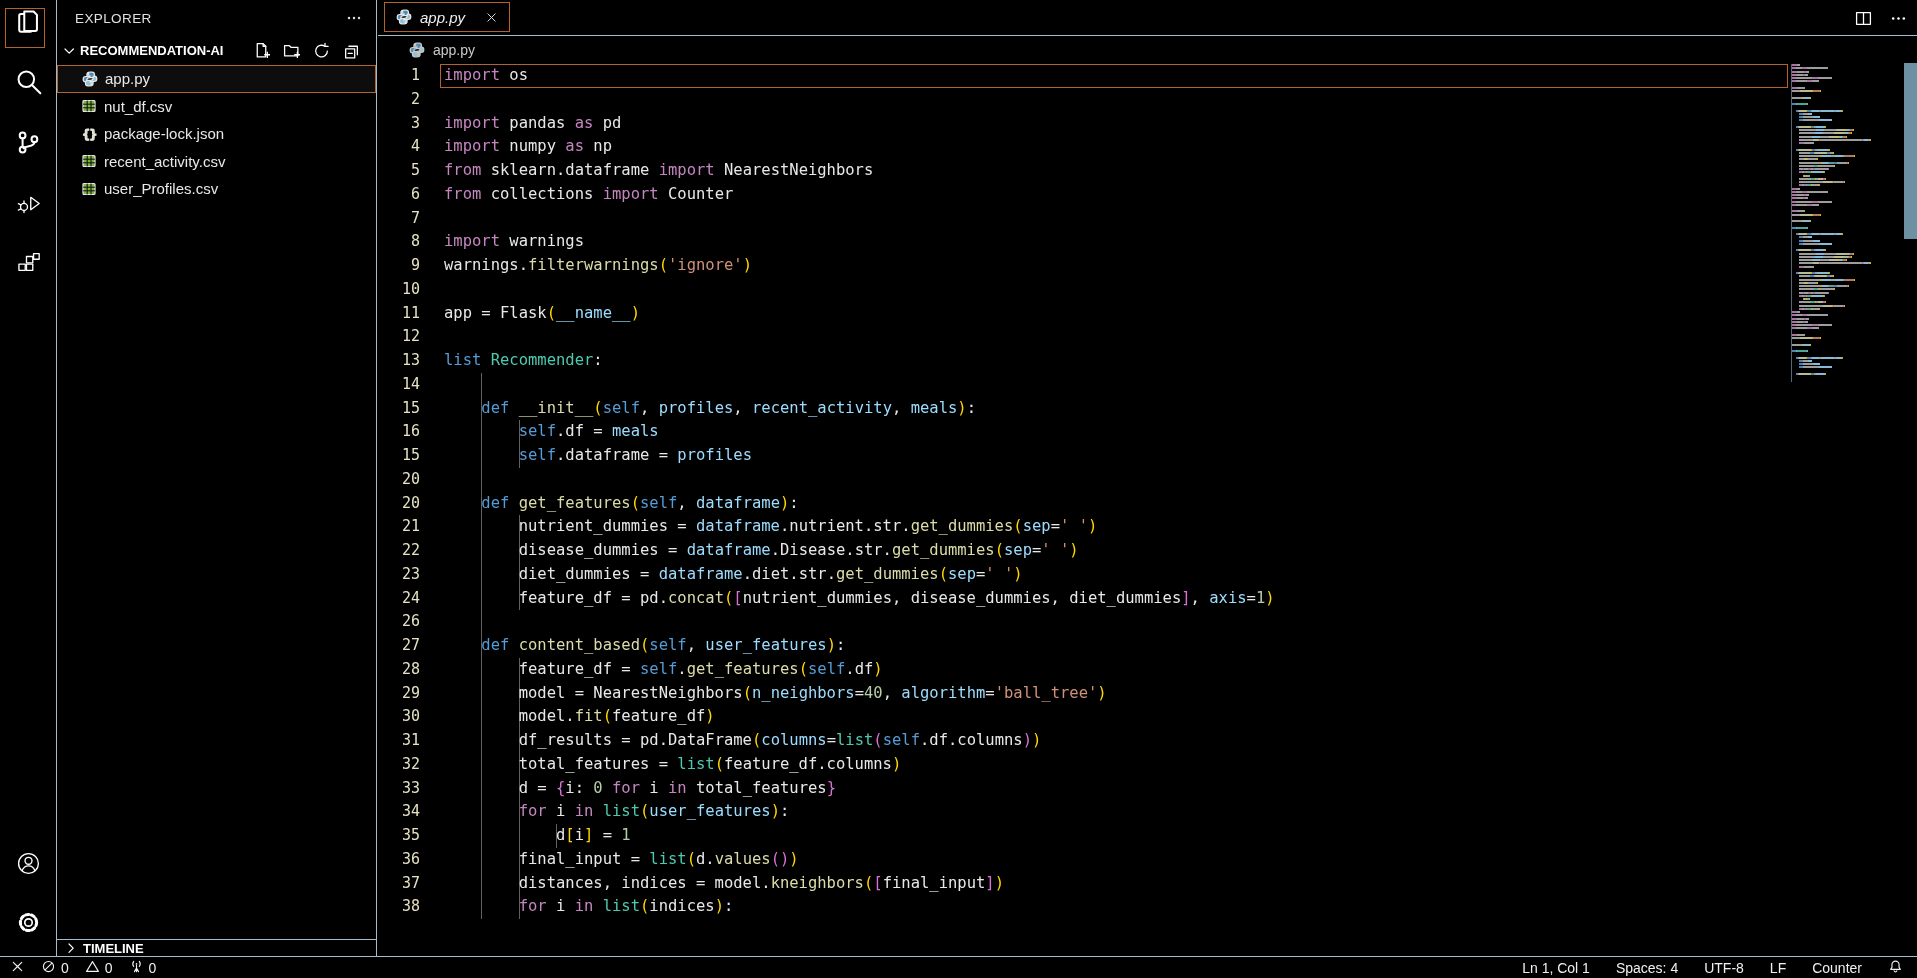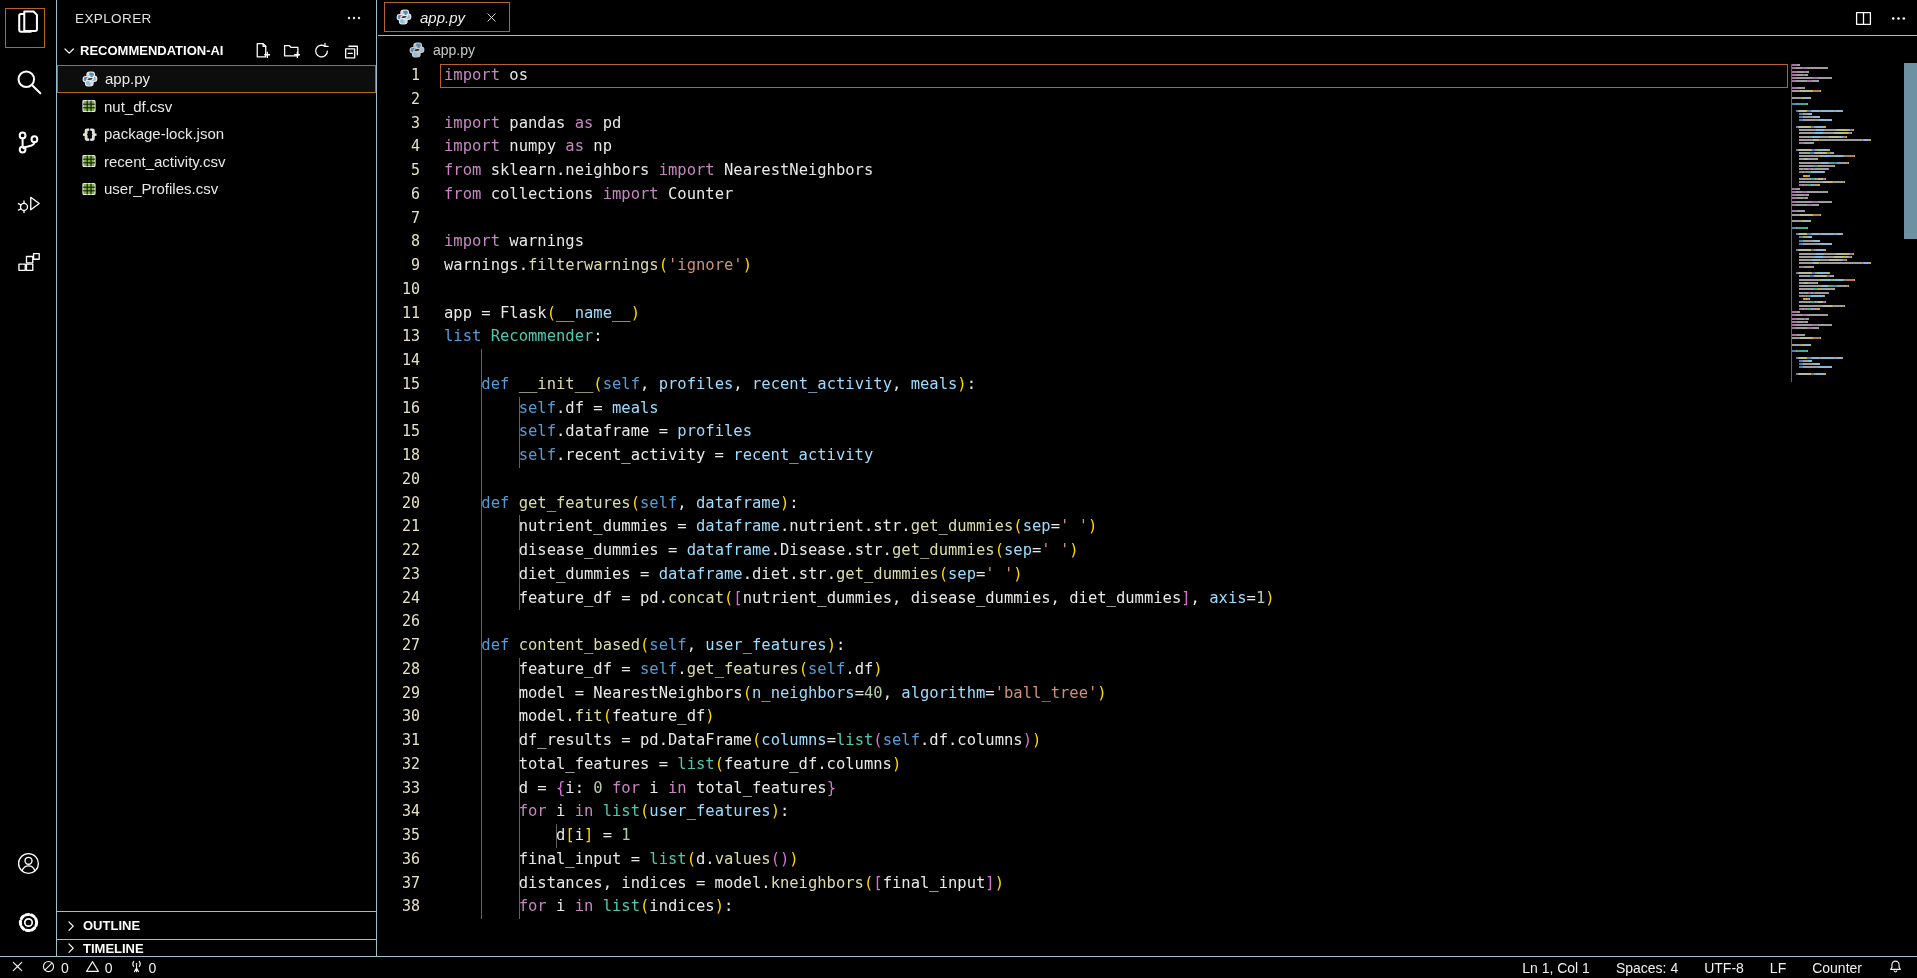--- a/index.html
+++ b/index.html
@@ -219,28 +219,20 @@
             <svg viewBox="0 0 16 16" stroke="none">
               <rect x="2" y="2.5" width="12" height="11" rx="1" fill="#7fb347"></rect>
               <g stroke="#0d0d0d" stroke-width="1">
                 <path d="M2.5 6.2h11M2.5 9.8h11M6.2 3v10M10 3v10"></path>
               </g>
             </svg>
           </span>
           <span>user_Profiles.csv</span>
         </div>
       </div>
-    <div class="panel-row panel-outline">
-      <span class="icon16">
-          <svg viewBox="0 0 16 16">
-            <path d="M6 4l4.2 4.2L6 12.4"></path>
-          </svg>
-        </span>
-      <span>OUTLINE</span>
-    </div>
     <div class="panel-row panel-timeline">
       <span class="icon16">
           <svg viewBox="0 0 16 16">
             <path d="M6 4l4.2 4.2L6 12.4"></path>
           </svg>
         </span>
       <span>TIMELINE</span>
     </div>
   </div>
 
@@ -289,33 +281,33 @@
             <circle cx="9.7" cy="13.1" r=".55" fill="#0b2230"></circle>
           </svg>
         </span>
       <span>app.py</span>
     </div>
     <div class="code-wrap" id="code">
         <div class="line"><div class="cur"></div><span class="ln">1</span><span class="ct"><span class="s-k">import</span><span class="s-w"> os</span></span></div>
         <div class="line"><span class="ln">2</span></div>
         <div class="line"><span class="ln">3</span><span class="ct"><span class="s-k">import</span><span class="s-w"> pandas </span><span class="s-k">as</span><span class="s-w"> pd</span></span></div>
         <div class="line"><span class="ln">4</span><span class="ct"><span class="s-k">import</span><span class="s-w"> numpy </span><span class="s-k">as</span><span class="s-w"> np</span></span></div>
-        <div class="line"><span class="ln">5</span><span class="ct"><span class="s-k">from</span><span class="s-w"> sklearn.neighbors </span><span class="s-k">import</span><span class="s-w"> NearestNeighbors</span></span></div>
+        <div class="line"><span class="ln">5</span><span class="ct"><span class="s-k">from</span><span class="s-w"> sklearn.dataframe </span><span class="s-k">import</span><span class="s-w"> NearestNeighbors</span></span></div>
         <div class="line"><span class="ln">6</span><span class="ct"><span class="s-k">from</span><span class="s-w"> collections </span><span class="s-k">import</span><span class="s-w"> Counter</span></span></div>
         <div class="line"><span class="ln">7</span><span class="ct"></span></div>
         <div class="line"><span class="ln">8</span><span class="ct"><span class="s-k">import</span><span class="s-w"> warnings</span></span></div>
         <div class="line"><span class="ln">9</span><span class="ct"><span class="s-w">warnings.</span><span class="s-fn">filterwarnings</span><span class="s-p1">(</span><span class="s-st">'ignore'</span><span class="s-p1">)</span></span></div>
         <div class="line"><span class="ln">10</span><span class="ct"></span></div>
         <div class="line"><span class="ln">11</span><span class="ct"><span class="s-w">app = Flask</span><span class="s-p1">(</span><span class="s-pr">__name__</span><span class="s-p1">)</span></span></div>
+        <div class="line"><span class="ln">12</span><span class="ct"></span></div>
         <div class="line"><span class="ln">13</span><span class="ct"><span class="s-kb">list</span><span class="s-w"> </span><span class="s-cls">Recommender</span><span class="s-w">:</span></span></div>
         <div class="line"><span class="ln">14</span><span class="guide" style="left: 103.32px;"></span><span class="ct"></span></div>
         <div class="line"><span class="ln">15</span><span class="guide" style="left: 103.32px;"></span><span class="ct"><span class="s-w">    </span><span class="s-kb">def</span><span class="s-w"> </span><span class="s-fn">__init__</span><span class="s-p1">(</span><span class="s-kb">self</span><span class="s-w">, </span><span class="s-pr">profiles</span><span class="s-w">, </span><span class="s-pr">recent_activity</span><span class="s-w">, </span><span class="s-pr">meals</span><span class="s-p1">)</span><span class="s-w">:</span></span></div>
         <div class="line"><span class="ln">16</span><span class="guide" style="left: 103.32px;"></span><span class="guide" style="left: 140.64px;"></span><span class="ct"><span class="s-w">        </span><span class="s-kb">self</span><span class="s-w">.df = </span><span class="s-pr">meals</span></span></div>
         <div class="line"><span class="ln">15</span><span class="guide" style="left: 103.32px;"></span><span class="guide" style="left: 140.64px;"></span><span class="ct"><span class="s-w">        </span><span class="s-kb">self</span><span class="s-w">.dataframe = </span><span class="s-pr">profiles</span></span></div>
-        <div class="line"><span class="ln">18</span><span class="guide" style="left: 103.32px;"></span><span class="guide" style="left: 140.64px;"></span><span class="ct"><span class="s-w">        </span><span class="s-kb">self</span><span class="s-w">.recent_activity = </span><span class="s-pr">recent_activity</span></span></div>
         <div class="line"><span class="ln">20</span><span class="guide" style="left: 103.32px;"></span><span class="ct"></span></div>
         <div class="line"><span class="ln">20</span><span class="guide" style="left: 103.32px;"></span><span class="ct"><span class="s-w">    </span><span class="s-kb">def</span><span class="s-w"> </span><span class="s-fn">get_features</span><span class="s-p1">(</span><span class="s-kb">self</span><span class="s-w">, </span><span class="s-pr">dataframe</span><span class="s-p1">)</span><span class="s-w">:</span></span></div>
         <div class="line"><span class="ln">21</span><span class="guide" style="left: 103.32px;"></span><span class="guide" style="left: 140.64px;"></span><span class="ct"><span class="s-w">        nutrient_dummies = </span><span class="s-pr">dataframe</span><span class="s-w">.nutrient.str.</span><span class="s-fn">get_dummies</span><span class="s-p1">(</span><span class="s-pr">sep</span><span class="s-w">=</span><span class="s-st">' '</span><span class="s-p1">)</span></span></div>
         <div class="line"><span class="ln">22</span><span class="guide" style="left: 103.32px;"></span><span class="guide" style="left: 140.64px;"></span><span class="ct"><span class="s-w">        disease_dummies = </span><span class="s-pr">dataframe</span><span class="s-w">.Disease.str.</span><span class="s-fn">get_dummies</span><span class="s-p1">(</span><span class="s-pr">sep</span><span class="s-w">=</span><span class="s-st">' '</span><span class="s-p1">)</span></span></div>
         <div class="line"><span class="ln">23</span><span class="guide" style="left: 103.32px;"></span><span class="guide" style="left: 140.64px;"></span><span class="ct"><span class="s-w">        diet_dummies = </span><span class="s-pr">dataframe</span><span class="s-w">.diet.str.</span><span class="s-fn">get_dummies</span><span class="s-p1">(</span><span class="s-pr">sep</span><span class="s-w">=</span><span class="s-st">' '</span><span class="s-p1">)</span></span></div>
         <div class="line"><span class="ln">24</span><span class="guide" style="left: 103.32px;"></span><span class="guide" style="left: 140.64px;"></span><span class="ct"><span class="s-w">        feature_df = pd.</span><span class="s-fn">concat</span><span class="s-p1">(</span><span class="s-p2">[</span><span class="s-w">nutrient_dummies, disease_dummies, diet_dummies</span><span class="s-p2">]</span><span class="s-w">, </span><span class="s-pr">axis</span><span class="s-w">=</span><span class="s-nu">1</span><span class="s-p1">)</span></span></div>
         <div class="line"><span class="ln">26</span><span class="guide" style="left: 103.32px;"></span><span class="ct"></span></div>
         <div class="line"><span class="ln">27</span><span class="guide" style="left: 103.32px;"></span><span class="ct"><span class="s-w">    </span><span class="s-kb">def</span><span class="s-w"> </span><span class="s-fn">content_based</span><span class="s-p1">(</span><span class="s-kb">self</span><span class="s-w">, </span><span class="s-pr">user_features</span><span class="s-p1">)</span><span class="s-w">:</span></span></div>
         <div class="line"><span class="ln">28</span><span class="guide" style="left: 103.32px;"></span><span class="guide" style="left: 140.64px;"></span><span class="ct"><span class="s-w">        feature_df = </span><span class="s-kb">self</span><span class="s-w">.</span><span class="s-fn">get_features</span><span class="s-p1">(</span><span class="s-kb">self</span><span class="s-w">.df</span><span class="s-p1">)</span></span></div>
         <div class="line"><span class="ln">29</span><span class="guide" style="left: 103.32px;"></span><span class="guide" style="left: 140.64px;"></span><span class="ct"><span class="s-w">        model = NearestNeighbors</span><span class="s-p1">(</span><span class="s-pr">n_neighbors</span><span class="s-w">=</span><span class="s-nu">40</span><span class="s-w">, </span><span class="s-pr">algorithm</span><span class="s-w">=</span><span class="s-st">'ball_tree'</span><span class="s-p1">)</span></span></div>

